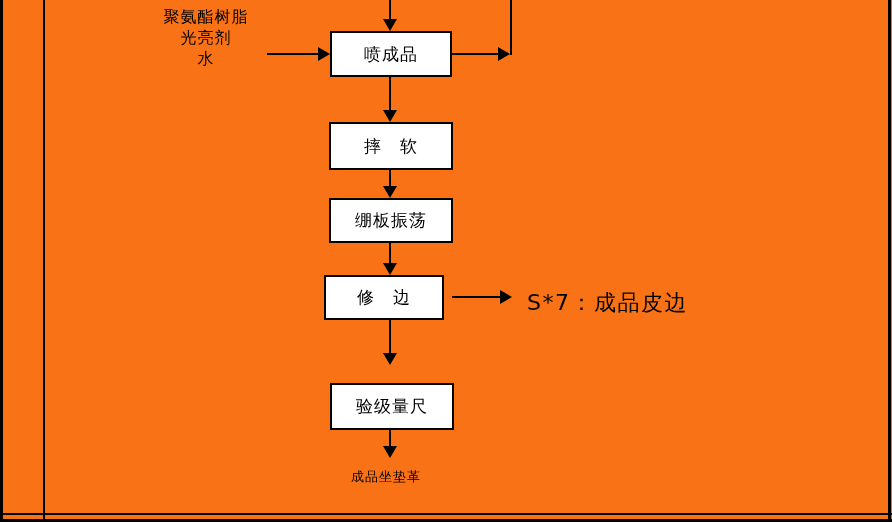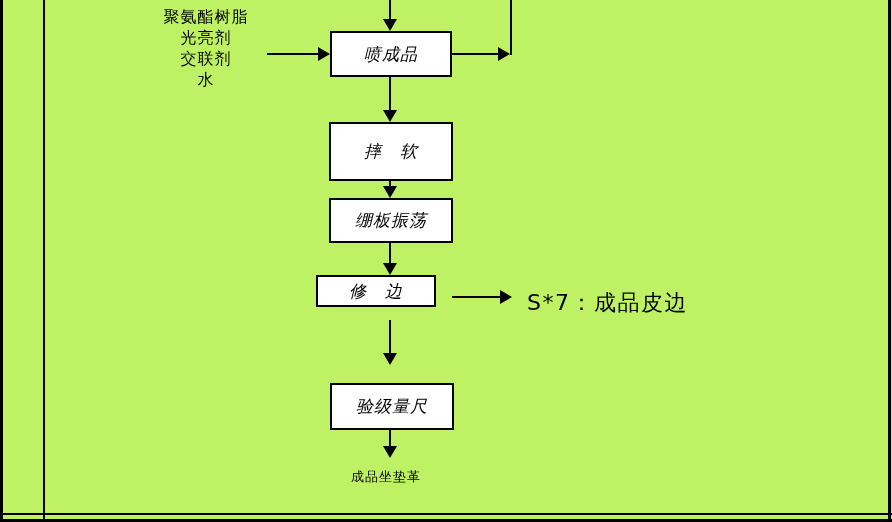--- a/index.html
+++ b/index.html
@@ -1,20 +1,20 @@
 <!DOCTYPE html>
 <html><head>
 <meta charset="utf-8">
 <style>
   html, body { margin: 0; padding: 0; background: #ffffff; }
   .page {
     position: relative;
     width: 892px;
     height: 522px;
-    background: #bef264;
+    background: #f97316;
     font-family: "DejaVu Sans", sans-serif;
     color: #000000;
     overflow: hidden;
   }
   .vline, .hline { position: absolute; background: #000000; }
 
   
   .frame-left-thick  { left: 0;   top: 0;   width: 3px; height: 522px; }
   .frame-left-inner  { left: 43px; top: 0;  width: 2px; height: 522px; }
   .frame-right       { left: 888px; top: 0; width: 3px; height: 522px; }
@@ -37,26 +37,25 @@
     position: absolute;
     box-sizing: border-box;
     border: 2px solid #000000;
     background: #ffffff;
     display: flex;
     align-items: center;
     justify-content: center;
     font-size: 17px;
     letter-spacing: 1px;
     white-space: pre;
-    font-style: italic;
   }
   .box-spray  { left: 330px; top: 31px;  width: 122px; height: 46px; }
-  .box-soften { left: 329px; top: 122px; width: 124px; height: 59px; }
+  .box-soften { left: 329px; top: 122px; width: 124px; height: 48px; }
   .box-board  { left: 329px; top: 198px; width: 124px; height: 45px; }
-  .box-trim   { left: 316px; top: 275px; width: 120px; height: 32px; }
+  .box-trim   { left: 324px; top: 275px; width: 120px; height: 45px; }
   .box-grade  { left: 330px; top: 383px; width: 124px; height: 47px; }
 
   
   .v-top   { left: 389px; top: 0;     width: 2px; height: 19px; }
   .v-1     { left: 389px; top: 77px;  width: 2px; height: 33px; }
   .v-2     { left: 389px; top: 167px; width: 2px; height: 19px; }
   .v-3     { left: 389px; top: 243px; width: 2px; height: 20px; }
   .v-4     { left: 389px; top: 320px; width: 2px; height: 33px; }
   .v-5     { left: 389px; top: 412px; width: 2px; height: 34px; }
   .h-in    { left: 267px; top: 53px;  width: 51px; height: 2px; }
@@ -110,21 +109,20 @@
 
   <div class="vline frame-left-thick"></div>
   <div class="vline frame-left-inner"></div>
   <div class="vline frame-right"></div>
   <div class="hline frame-bottom-1"></div>
   <div class="hline frame-bottom-2"></div>
 
   <div class="chem-list">
     <div>聚氨酯树脂</div>
     <div>光亮剂</div>
-    <div>交联剂</div>
     <div>水</div>
   </div>
 
   <div class="vline v-top"></div>
   <div class="vline v-1"></div>
   <div class="vline v-2"></div>
   <div class="vline v-3"></div>
   <div class="vline v-4"></div>
   <div class="vline v-5"></div>
   <div class="hline h-in"></div>

